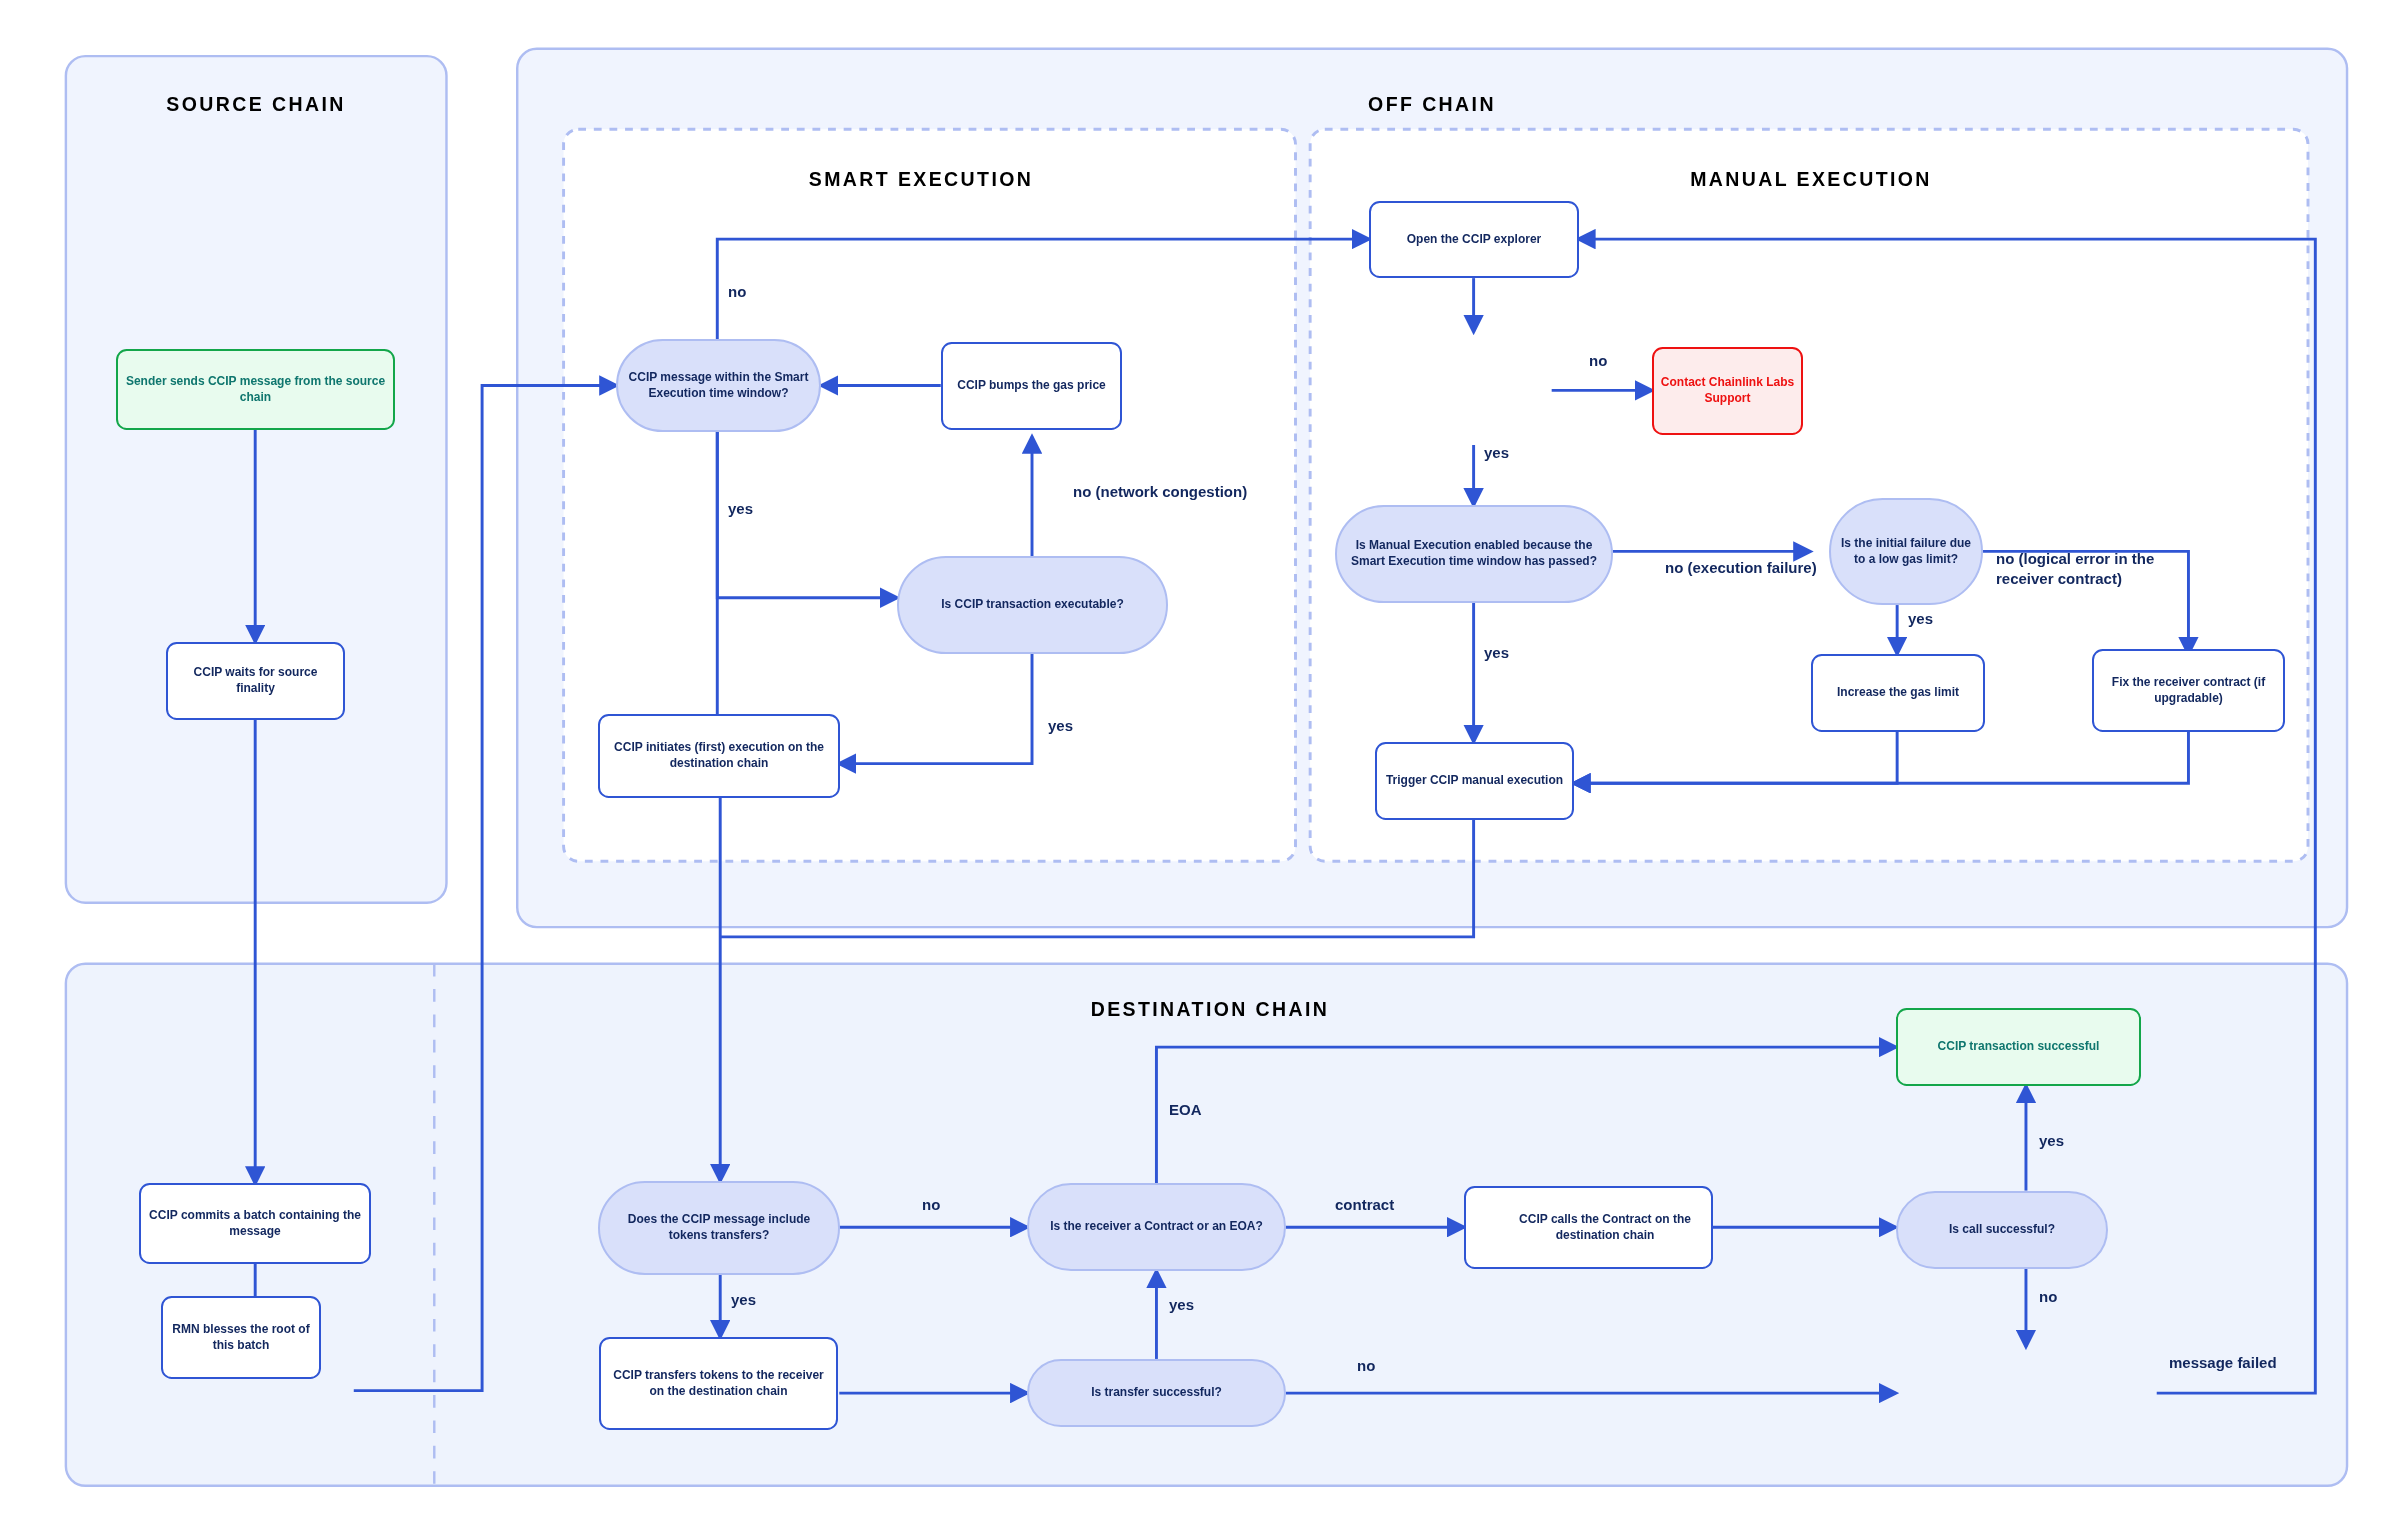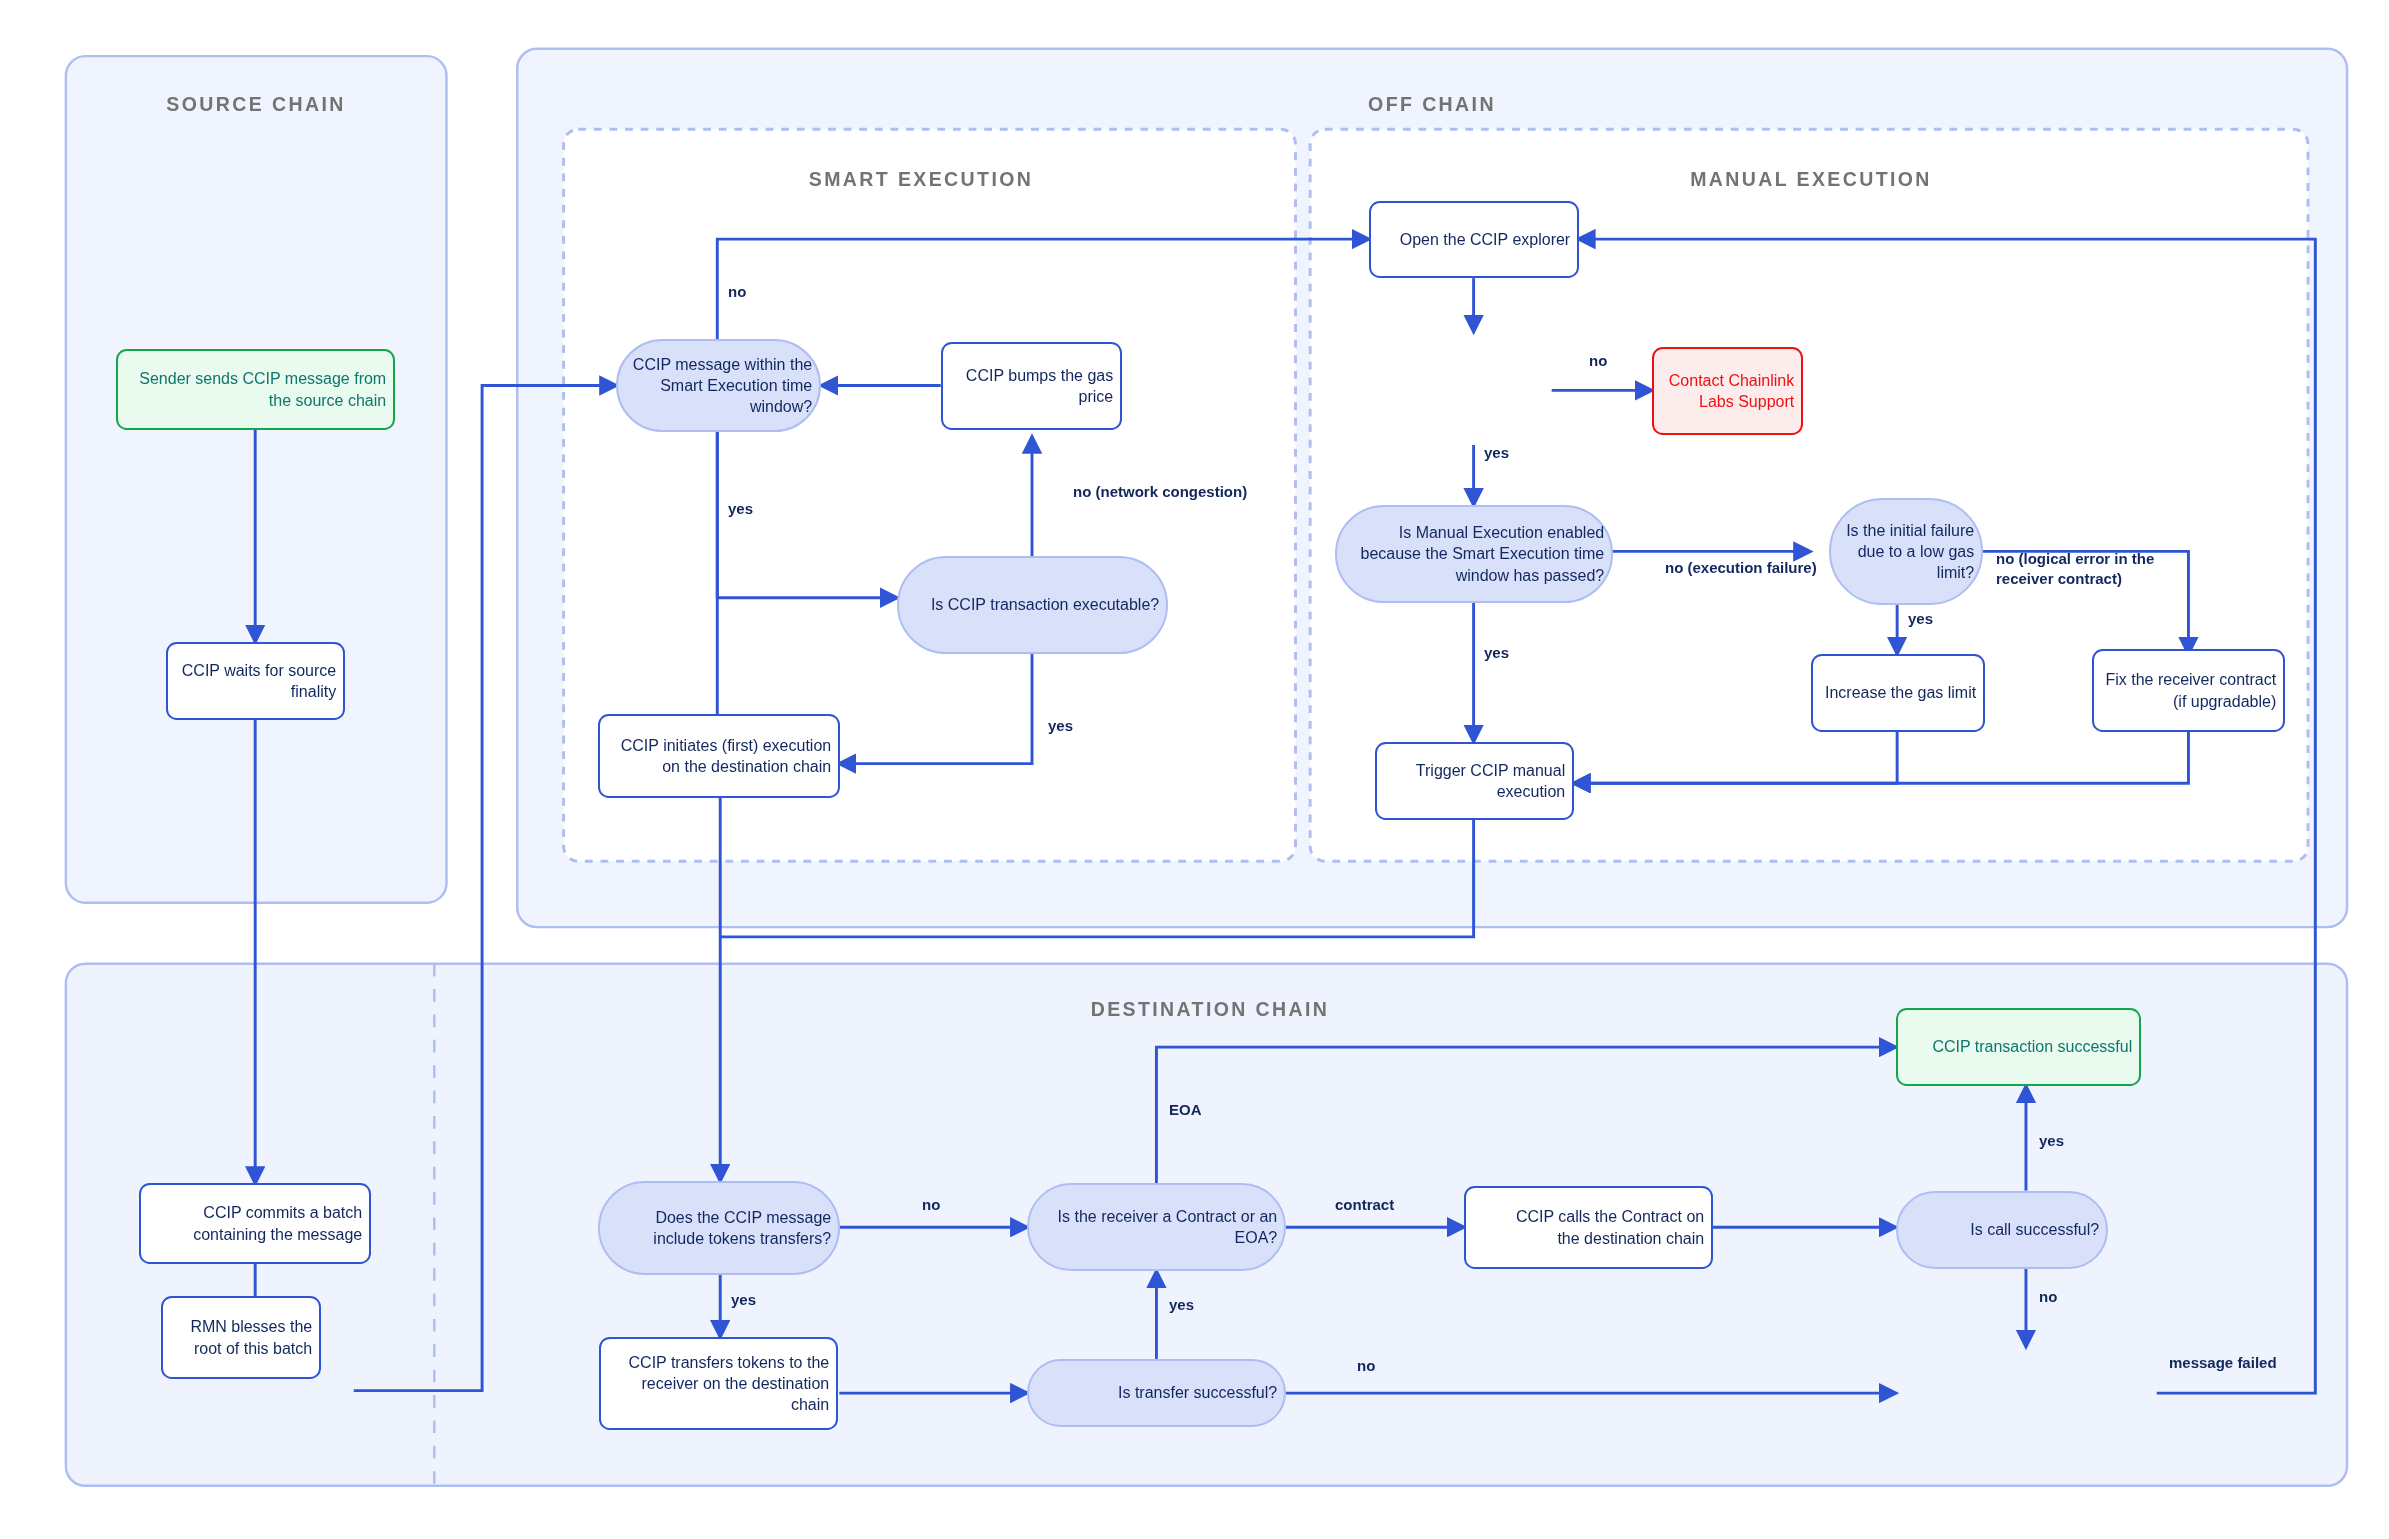--- a/index.html
+++ b/index.html
@@ -3,36 +3,36 @@
 <meta charset="utf-8">
 <style>
   html,body{margin:0;padding:0;background:#ffffff;}
   body{font-family:"Liberation Sans", sans-serif;}
   #stage{position:relative;width:2389px;height:1539px;background:#ffffff;overflow:hidden;}
   svg.layer{position:absolute;left:0;top:0;width:2389px;height:1539px;}
 
   .container-title{
     position:absolute;
     font-weight:700;
-    color:#737373;
+    color:#000000;
     letter-spacing:2.4px;
     font-size:19.5px;
     white-space:nowrap;
     transform:translateX(-50%);
   }
   .node{
     position:absolute;
     box-sizing:border-box;
     display:flex;
     align-items:center;
     justify-content:center;
-    text-align:right;
-    font-weight:400;
+    text-align:center;
+    font-weight:700;
     line-height:1.32;
-    font-size:16px;
+    font-size:12px;
     color:#12275e;
   }
   .node .txt{width:100%;padding:0 6.8px;}
   .n-process{background:#ffffff;border:2.4px solid #2f55d4;border-radius:10.7px;}
   .n-decision{background:#d9e0fa;border:2.4px solid #aebdf2;border-radius:488px;}
   .n-success{background:#e8fbee;border:2.4px solid #13a64a;border-radius:10.7px;color:#0f766e;}
   .n-error{background:#fdecec;border:2.4px solid #ee1111;border-radius:10.7px;color:#ee1111;}
 
   .edge-label{
     position:absolute;

